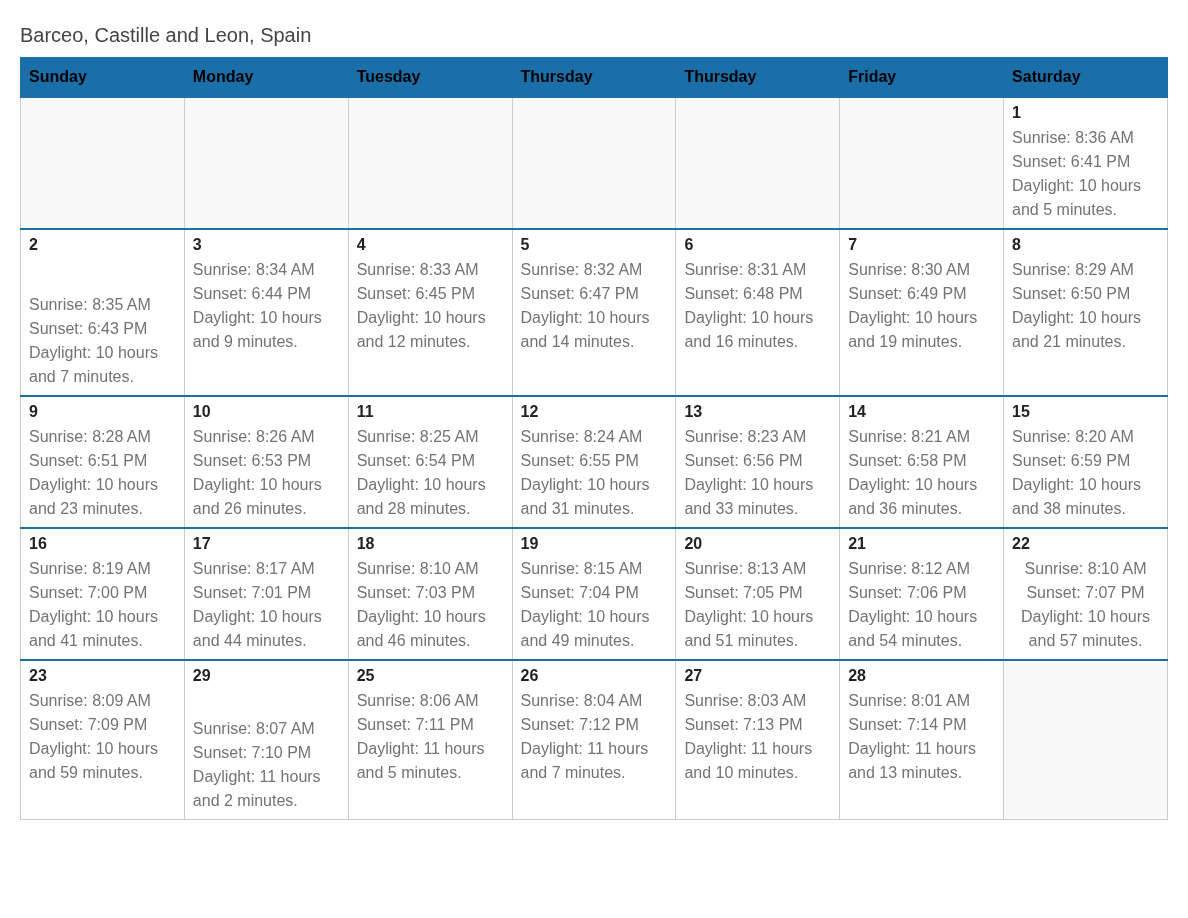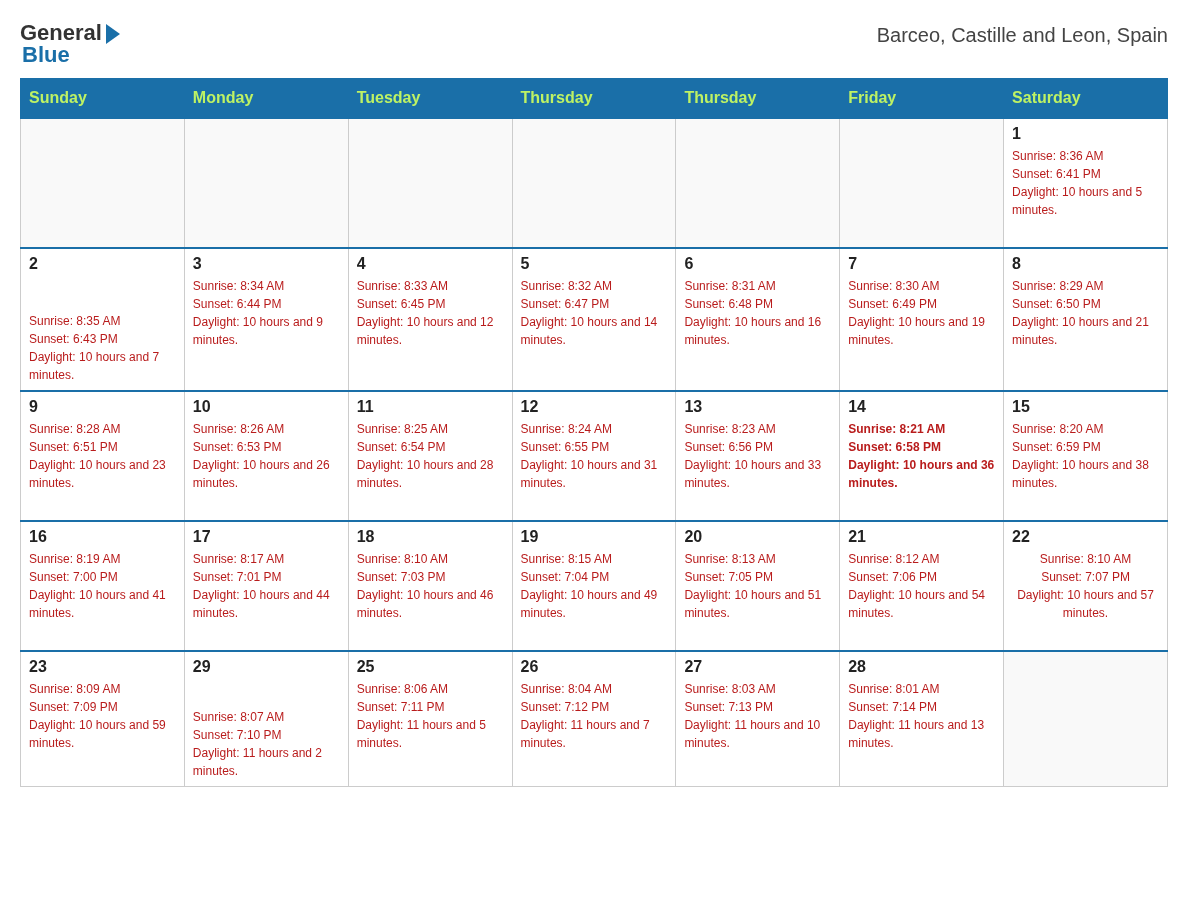--- a/index.html
+++ b/index.html
@@ -60,21 +60,21 @@
       color: #444;
       margin-top: 4px;
     }
     .calendar {
       width: 100%;
       border-collapse: collapse;
       margin-top: 10px;
     }
     .calendar thead th {
       background-color: #1a6fa8;
-      color: #bef264;
+      color: #000000;
       font-size: 16px;
       font-weight: bold;
       padding: 10px 8px;
       text-align: left;
       border: 1px solid #1a6fa8;
     }
     .calendar tbody td {
       vertical-align: top;
       border: 1px solid #ccc;
       padding: 6px 8px;
@@ -89,39 +89,32 @@
       border-top: 2px solid #1a6fa8;
     }
     .day-number {
       font-size: 16px;
       font-weight: bold;
       color: #222;
       display: block;
       margin-bottom: 4px;
     }
     .day-info {
-      font-size: 12px;
-      color: #b91c1c;
+      font-size: 16px;
+      color: #737373;
       line-height: 1.5;
     }
     .empty-cell {
       background: #f9f9f9;
     }
   </style>
 </head>
 <body>
 
 <div class="header">
-  <div class="logo">
-    <div class="logo-top">
-      <span class="logo-general">General</span>
-      <div class="logo-arrow"></div>
-    </div>
-    <span class="logo-blue">Blue</span>
-  </div>
   <div class="title-section">
     <div class="location-title">Barceo, Castille and Leon, Spain</div>
   </div>
 </div>
 
 <table class="calendar">
   <thead>
     <tr>
     <th>Sunday</th>
         <th>Monday</th>
@@ -217,21 +210,21 @@
 Daylight: 10 hours and 31 minutes.</div>
         </td>
         <td>
           <span class="day-number">13</span>
           <div class="day-info" style="white-space: pre-line;">Sunrise: 8:23 AM
 Sunset: 6:56 PM
 Daylight: 10 hours and 33 minutes.</div>
         </td>
         <td>
           <span class="day-number">14</span>
-          <div class="day-info" style="white-space: pre-line; font-weight: bold;">Sunrise: 8:21 AM
+          <div class="day-info" style="white-space: pre-line;">Sunrise: 8:21 AM
 Sunset: 6:58 PM
 Daylight: 10 hours and 36 minutes.</div>
         </td>
         <td>
           <span class="day-number">15</span>
           <div class="day-info" style="white-space: pre-line;">Sunrise: 8:20 AM
 Sunset: 6:59 PM
 Daylight: 10 hours and 38 minutes.</div>
         </td>
       </tr>

